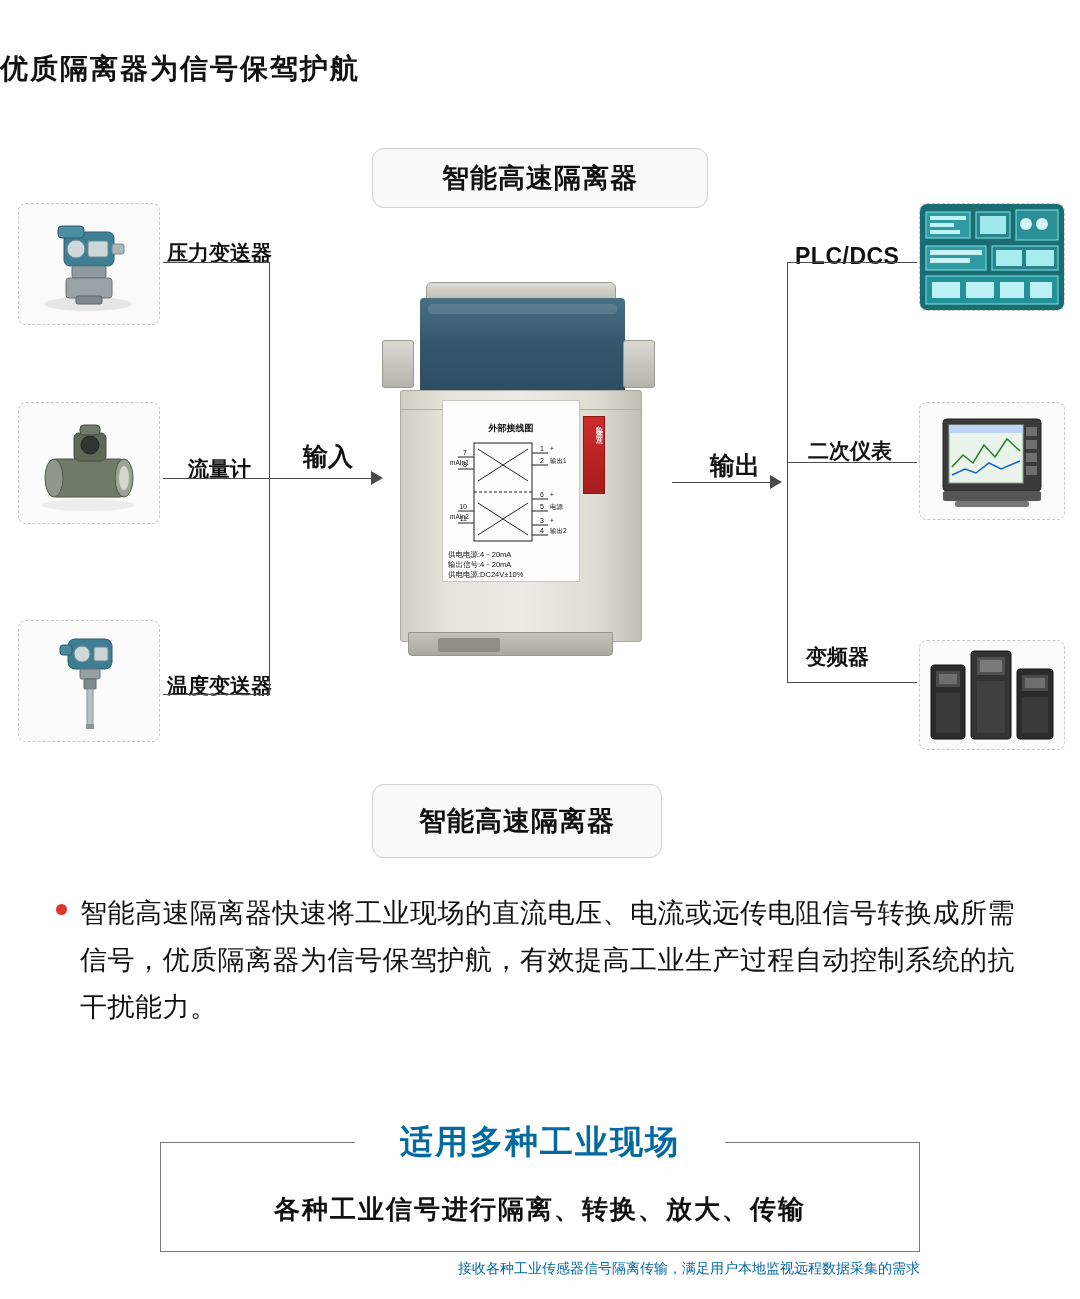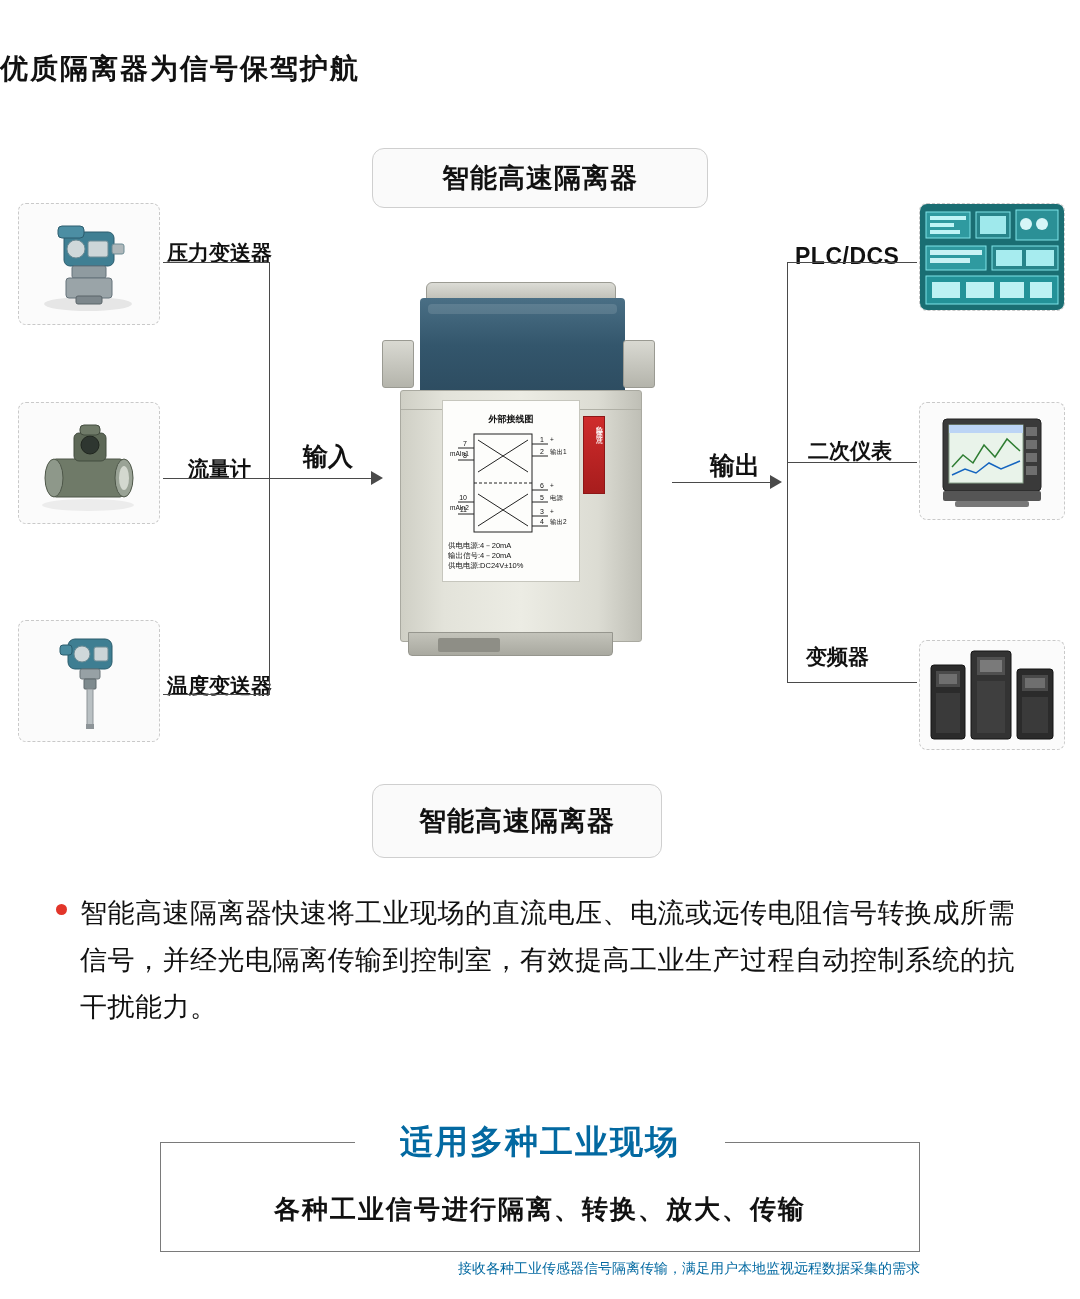--- a/index.html
+++ b/index.html
@@ -159,21 +159,21 @@
     letter-spacing: 1px;
   }
 
   
   .dev-label {
     position: absolute;
     left: 74px; top: 118px; width: 138px; height: 182px;
     background: #fdfdfb;
     border: 1px solid #c6c6bd;
     font-size: 8px; color: #111;
-    padding: 12px 5px;
+    padding: 21px 5px;
   }
   .dev-label .dl-title {
     text-align: center; font-size: 9px; font-weight: bold; margin-bottom: 2px;
   }
   .dl-diagram { position: relative; height: 110px; margin: 2px 0 3px; }
   .dl-diagram svg { position: absolute; inset: 0; }
   .dl-specs { font-size: 7.5px; line-height: 10px; }
 
   
   #bullet-block {
@@ -426,21 +426,21 @@
     <div class="dl-specs">
       <div>供电电源:4－20mA</div>
       <div>输出信号:4－20mA</div>
       <div>供电电源:DC24V±10%</div>
     </div>
   </div>
 </div>
 
 <div id="bullet-block">
   <div id="bullet-dot"></div>
-  <div id="bullet-text">智能高速隔离器快速将工业现场的直流电压、电流或远传电阻信号转换成所需信号，并经光电隔离传输到控制室，有效提高工业生产过程自动控制系统的抗干扰能力。</div>
+  <div id="bullet-text">智能高速隔离器快速将工业现场的直流电压、电流或远传电阻信号转换成所需信号，优质隔离器为信号保驾护航，有效提高工业生产过程自动控制系统的抗干扰能力。</div>
 </div>
 
 <div id="bottom">
   <div id="bottom-frame"></div>
   <div id="bottom-frame-top-l"></div>
   <div id="bottom-frame-top-r"></div>
   <div id="bottom-title">适用多种工业现场</div>
   <div id="bottom-sub">各种工业信号进行隔离、转换、放大、传输</div>
   <div id="bottom-note">接收各种工业传感器信号隔离传输，满足用户本地监视远程数据采集的需求</div>
 </div>

